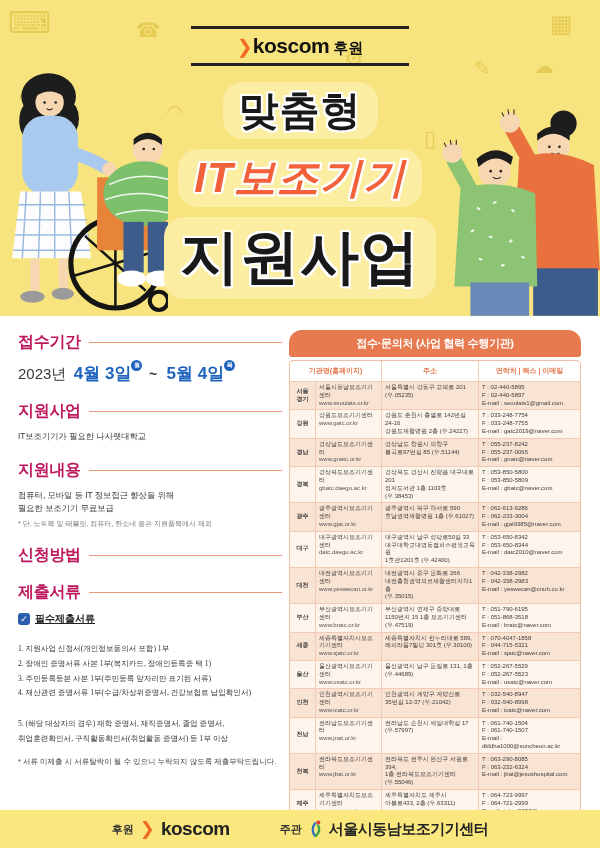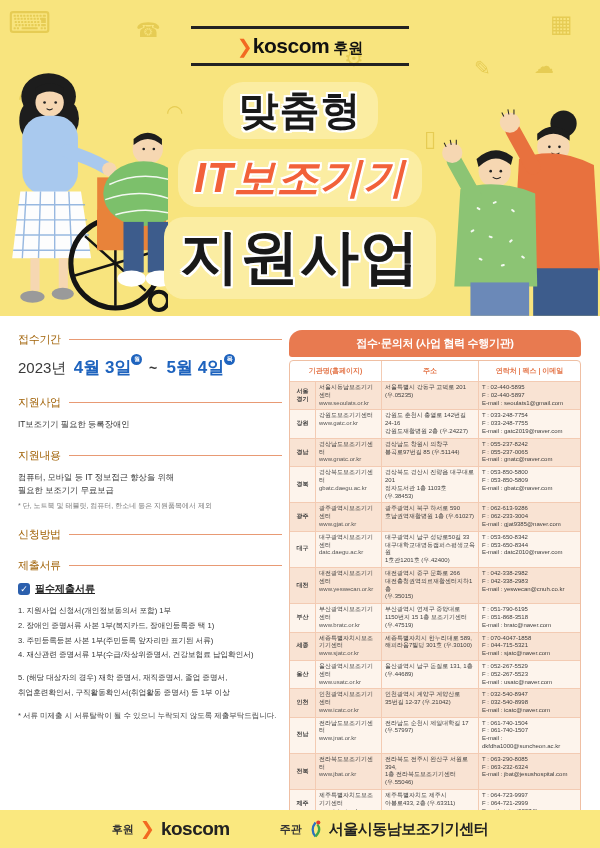--- a/index.html
+++ b/index.html
@@ -40,39 +40,39 @@
   .illu-left{position:absolute;left:-4px;top:58px;width:172px;height:258px;z-index:2;}
   .illu-right{position:absolute;right:-4px;top:88px;width:172px;height:228px;z-index:2;}
 
   
   .mid{position:absolute;top:316px;left:0;width:600px;height:494px;background:#ffffff;}
 
   
   .left-col{position:absolute;left:18px;top:330px;width:264px;color:#333;}
   .sec-head{display:flex;align-items:center;gap:8px;margin-top:16px;}
   .sec-head:first-child{margin-top:2px;}
-  .sec-head b{font-size:11px;font-weight:400;color:#a16207;letter-spacing:-0.3px;}
+  .sec-head b{font-size:16px;font-weight:700;color:#be185d;letter-spacing:-0.3px;}
   .sec-head::after{content:"";flex:1;border-top:1.5px solid #E89A74;}
   .date-line{margin-top:9px;white-space:nowrap;}
   .date-line .yr{font-size:15px;font-weight:400;color:#3A3A3A;}
   .date-line .blue{font-size:17px;font-weight:800;color:#1E63BE;margin-left:3px;}
   .date-line .tilde{font-size:14px;font-weight:700;color:#3A3A3A;margin:0 2px;}
   .day-badge{display:inline-flex;align-items:center;justify-content:center;width:11px;height:11px;
              border-radius:50%;background:#1E63BE;color:#fff;font-size:6px;font-weight:700;
              vertical-align:top;position:relative;top:-2px;}
   .body-text{font-size:8.3px;line-height:1.65;color:#333;margin-top:8px;}
   .note-box{border:1px solid #999;padding:5px 8px;font-size:7.6px;line-height:1.8;color:#555;margin-top:6px;}
   .small-note{font-size:7px;color:#777;margin-top:3px;}
   .doc-subtitle{display:flex;align-items:center;gap:5px;margin-top:9px;}
   .doc-subtitle b{font-size:10px;font-weight:800;color:#222;text-decoration:underline;}
   .chk{display:inline-flex;align-items:center;justify-content:center;width:12px;height:12px;
        background:#2B5FAD;border-radius:3px;color:#fff;font-size:9px;font-weight:700;}
   .mag{display:inline-flex;align-items:center;justify-content:center;width:11px;height:11px;
        border:2px solid #E87A3E;border-radius:50%;color:#E87A3E;font-size:6px;font-weight:700;}
-  .doc-list{margin-top:8px;}
+  .doc-list{margin-top:16px;font-family:Liberation Serif, serif;}
   .doc-list div{font-size:7.6px;line-height:1.95;color:#333;}
   .warning{font-size:7.5px;color:#444;margin-top:10px;}
 
   
   .right-col{position:absolute;left:289px;top:330px;width:292px;}
   .tbl-title{background:#E87A50;color:#fff;font-weight:800;font-size:11px;text-align:center;
              padding:6px 0;border-radius:13px 13px 3px 3px;letter-spacing:-0.3px;}
   .tbl-box{margin-top:3px;border:1px solid #EFBFA3;border-radius:4px;overflow:hidden;background:#fff;}
   .thead{display:grid;grid-template-columns:92px 97px 1fr;}
   .thead span{font-size:7px;font-weight:700;color:#E4764A;text-align:center;padding:5px 2px;
@@ -234,21 +234,21 @@
     <div class="date-line">
       <span class="yr">2023년</span>
       <span class="blue">4월 3일</span><span class="day-badge">월</span>
       <span class="tilde">~</span>
       <span class="blue">5월 4일</span><span class="day-badge">목</span>
     </div>
 
     <div class="sec-head">
       <b>지원사업</b>
     </div>
-    <div class="body-text">IT보조기기 필요한 등록장애인</div>
+    <div class="body-text">IT보조기기가 필요한 나사렛대학교</div>
 
     <div class="sec-head">
       <b>지원내용</b>
     </div>
     <div class="body-text">
       <div>컴퓨터, 모바일 등 IT 정보접근 향상을 위해</div>
       <div>필요한 보조기기 무료보급</div>
     </div>
     <div class="small-note">* 단, 노트북 및 태블릿, 컴퓨터, 한소네 등은 지원품목에서 제외</div>
 

